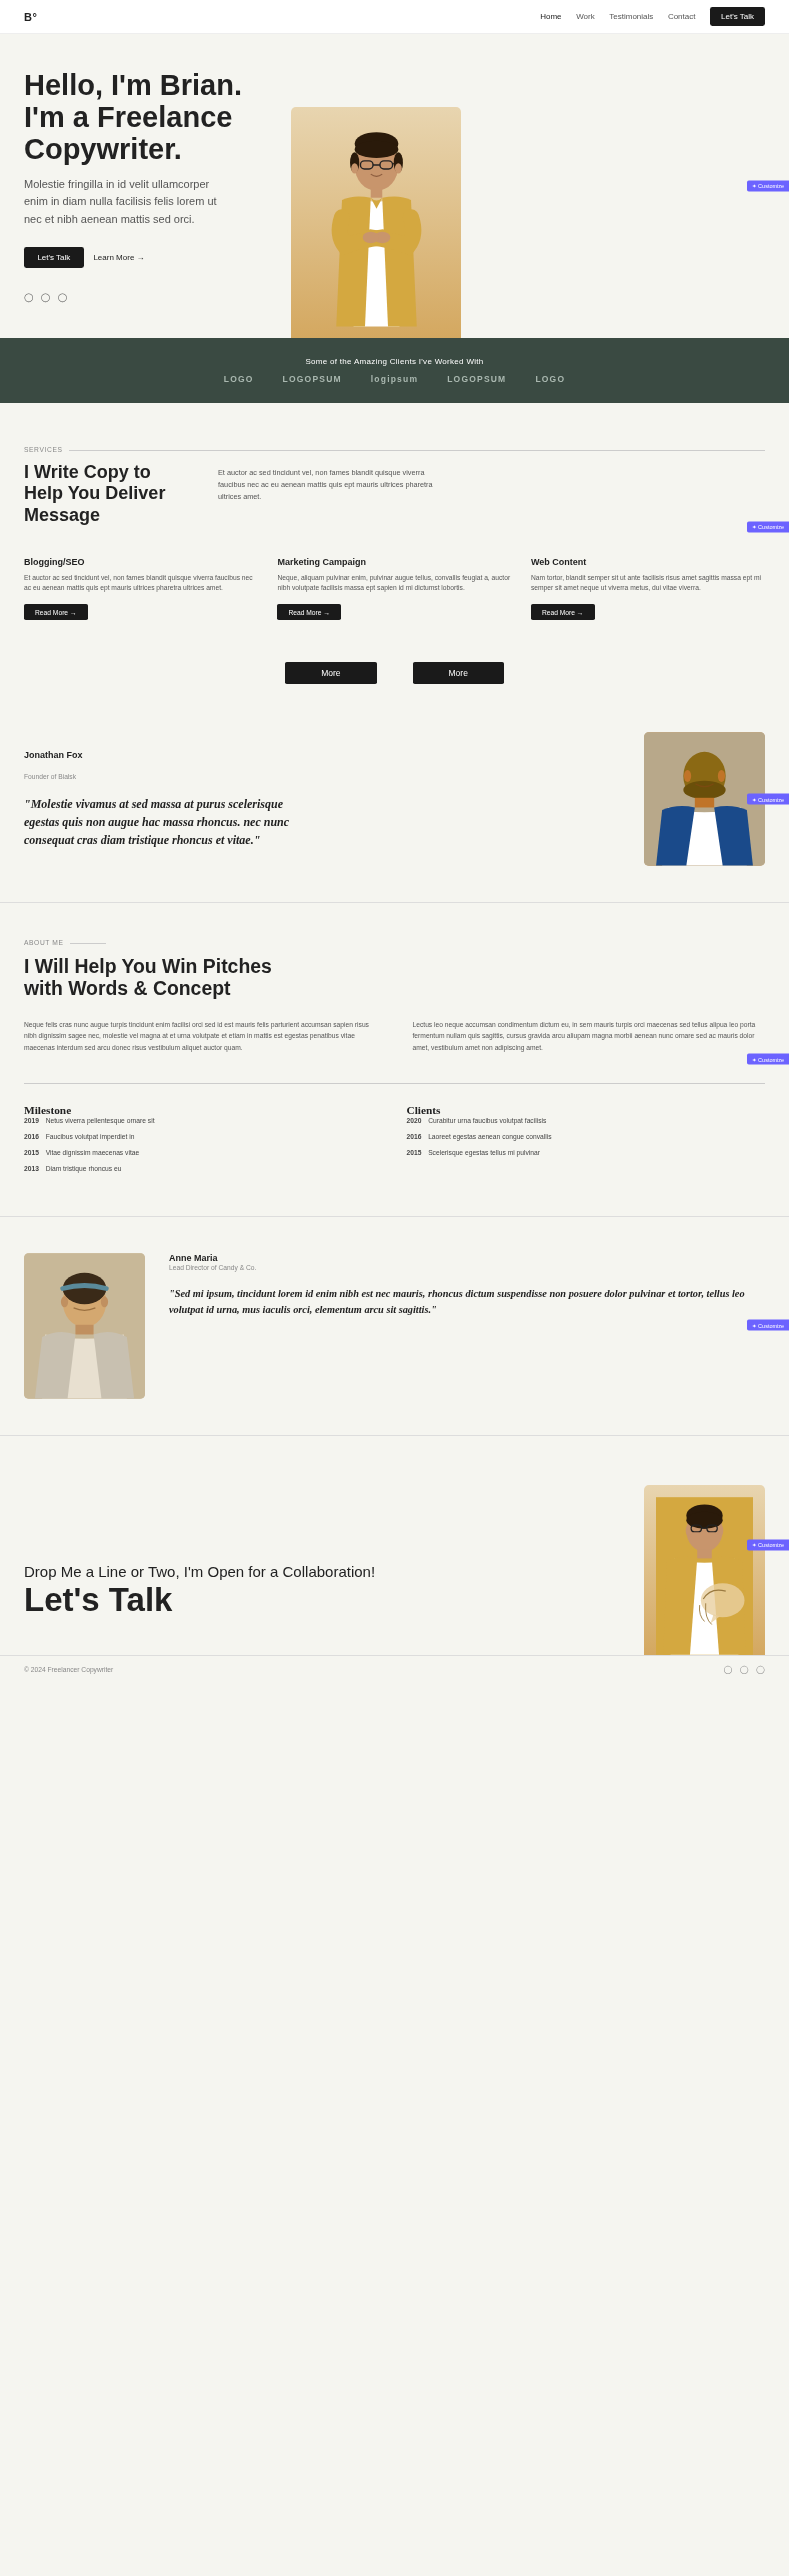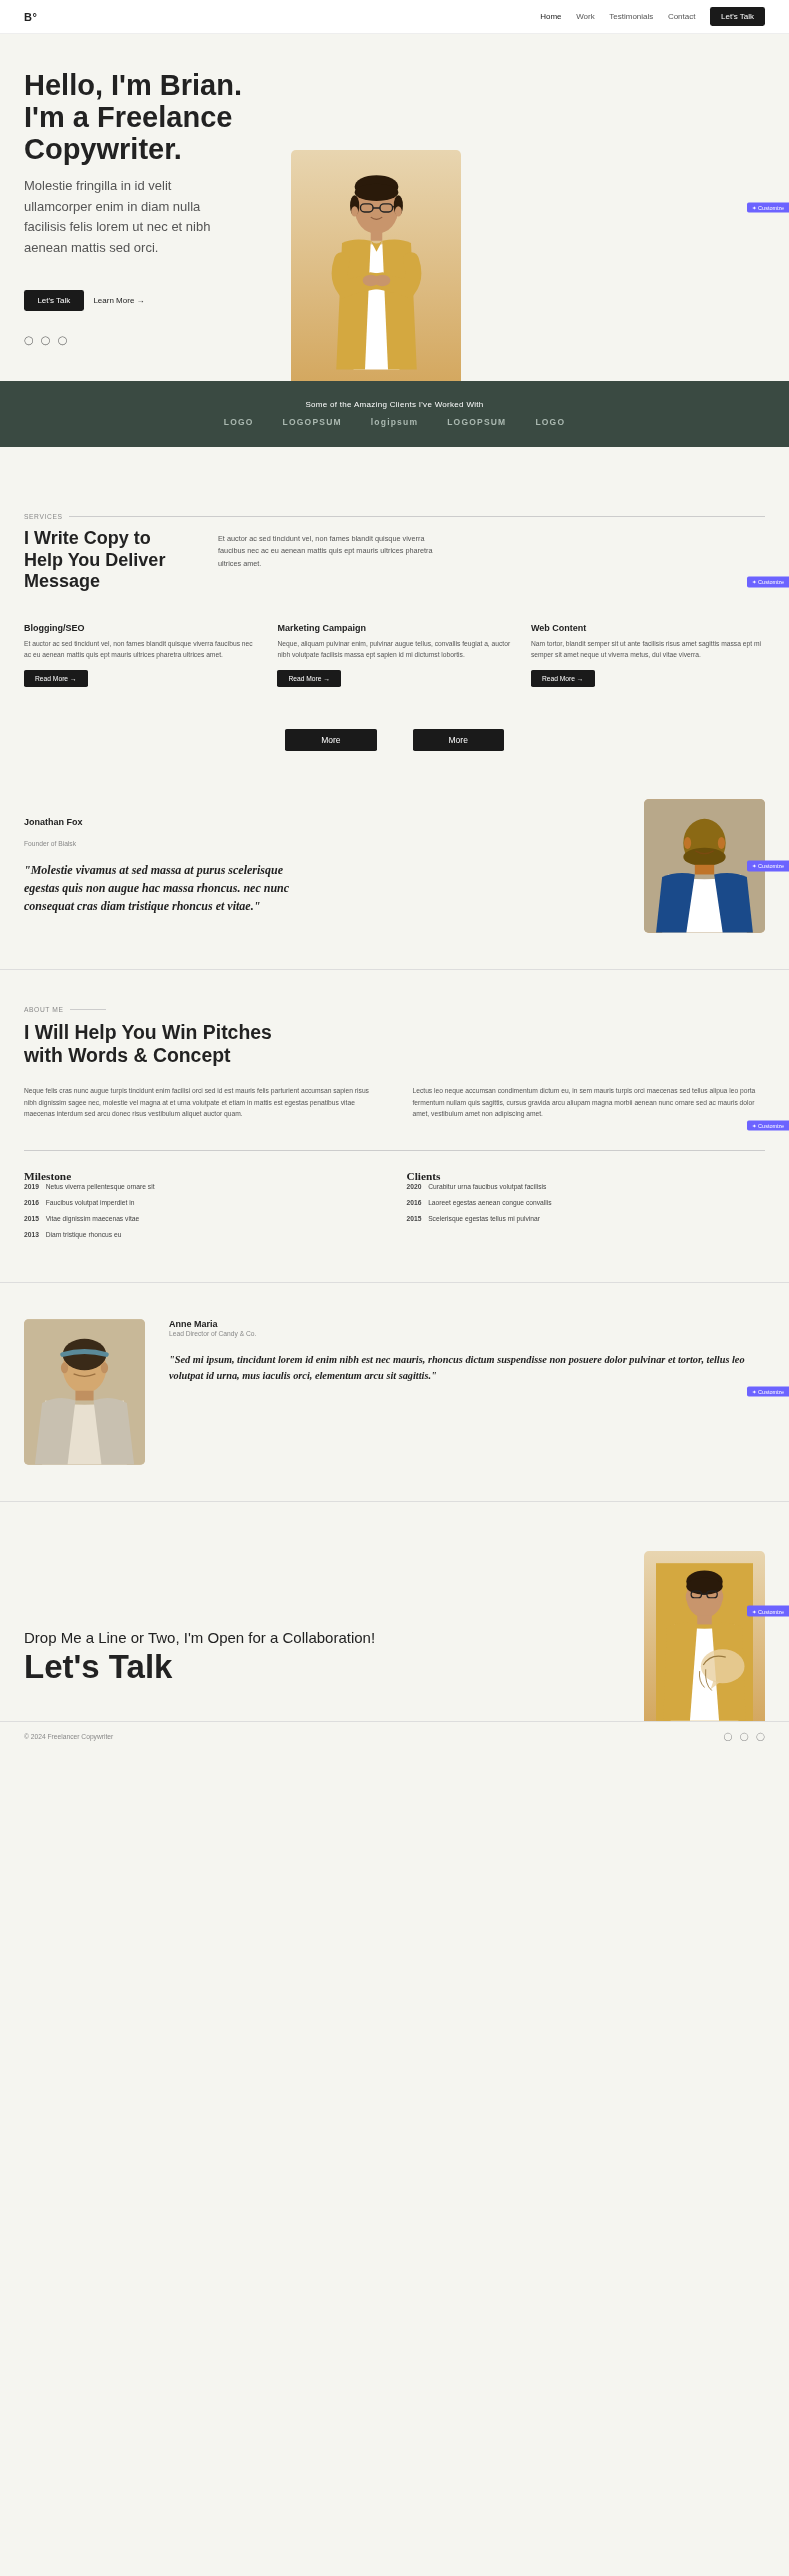--- a/index.html
+++ b/index.html
@@ -16,42 +16,42 @@
       font-size: 8px; font-family: Arial, sans-serif; cursor: pointer; border: none;
     }
 
     
     .hero {
       background: #f5f5f0; min-height: 255px; display: flex; align-items: flex-end;
       padding: 36px 24px 0 24px; position: relative; overflow: hidden;
     }
     .hero-text { flex: 1; padding-bottom: 36px; max-width: 267px; }
     .hero-title { font-size: 29px; font-weight: 900; line-height: 1.1; font-family: Arial, sans-serif; margin-bottom: 9.7px; }
-    .hero-subtitle { font-size: 13px; color: #555; line-height: 1.6; margin-bottom: 31px; font-family: Arial, sans-serif; max-width: 194px; }
+    .hero-subtitle { font-size: 11px; color: #555; line-height: 1.6; margin-bottom: 18px; font-family: Arial, sans-serif; max-width: 194px; }
     .hero-btns { display: flex; gap: 9.7px; align-items: center; margin-bottom: 24px; }
     .btn-dark { background: #1a1a1a; color: #fff; padding: 6px 13.4px; border-radius: 2.4px; font-size: 8px; font-family: Arial, sans-serif; cursor: pointer; border: none; }
     .btn-link { font-size: 8px; font-family: Arial, sans-serif; color: #222; text-decoration: none; }
     .hero-social { display: flex; gap: 7.3px; }
     .hero-img {
       width: 170px; height: 231px; flex-shrink: 0; position: relative;
       background: linear-gradient(180deg, #e8d5b0 0%, #d4a860 100%);
       border-radius: 4.9px 4.9px 0 0; overflow: hidden;
       display: flex; align-items: flex-end; justify-content: center;
     }
 
     
     .clients-band {
       background: #3a4a42; color: #fff; padding: 19.4px 24px; text-align: center;
     }
     .clients-title { font-size: 8px; font-family: Arial, sans-serif; margin-bottom: 8px; letter-spacing: 0.3px; }
     .clients-logos { display: flex; justify-content: center; align-items: center; gap: 29px; flex-wrap: wrap; }
     .logo-item { font-size: 8.5px; font-family: Arial, sans-serif; color: #aab8b0; letter-spacing: 1.2px; font-weight: 600; }
 
     
-    .services { background: #f5f5f0; padding: 66px 24px 30px 24px; }
+    .services { background: #f5f5f0; padding: 43px 24px 30px 24px; }
     .section-label { font-size: 6.7px; font-family: Arial, sans-serif; color: #888; letter-spacing: 0.6px; text-transform: uppercase; margin-bottom: 8.5px; display: flex; align-items: center; gap: 6px; }
     .section-label::after { content: ''; flex: 1; height: 0.6px; background: #ccc; }
     .services-top { display: flex; gap: 36px; margin-bottom: 30px; align-items: flex-start; }
     .services-heading { font-size: 18px; font-weight: 900; line-height: 1.2; font-family: Arial, sans-serif; max-width: 158px; }
     .services-desc { font-size: 7.3px; color: #555; line-height: 1.7; font-family: Arial, sans-serif; max-width: 231px; padding-top: 4.9px; }
     .services-grid { display: grid; grid-template-columns: repeat(3, 1fr); gap: 19.4px; }
     .service-card { }
     .service-card h3 { font-size: 9px; font-weight: 700; font-family: Arial, sans-serif; margin-bottom: 6px; }
     .service-card p { font-size: 6.7px; color: #555; line-height: 1.6; font-family: Arial, sans-serif; margin-bottom: 9.7px; }
     .btn-outline { background: #1a1a1a; color: #fff; padding: 4.9px 11px; font-size: 6.7px; font-family: Arial, sans-serif; border: none; cursor: pointer; border-radius: 1.8px; }

